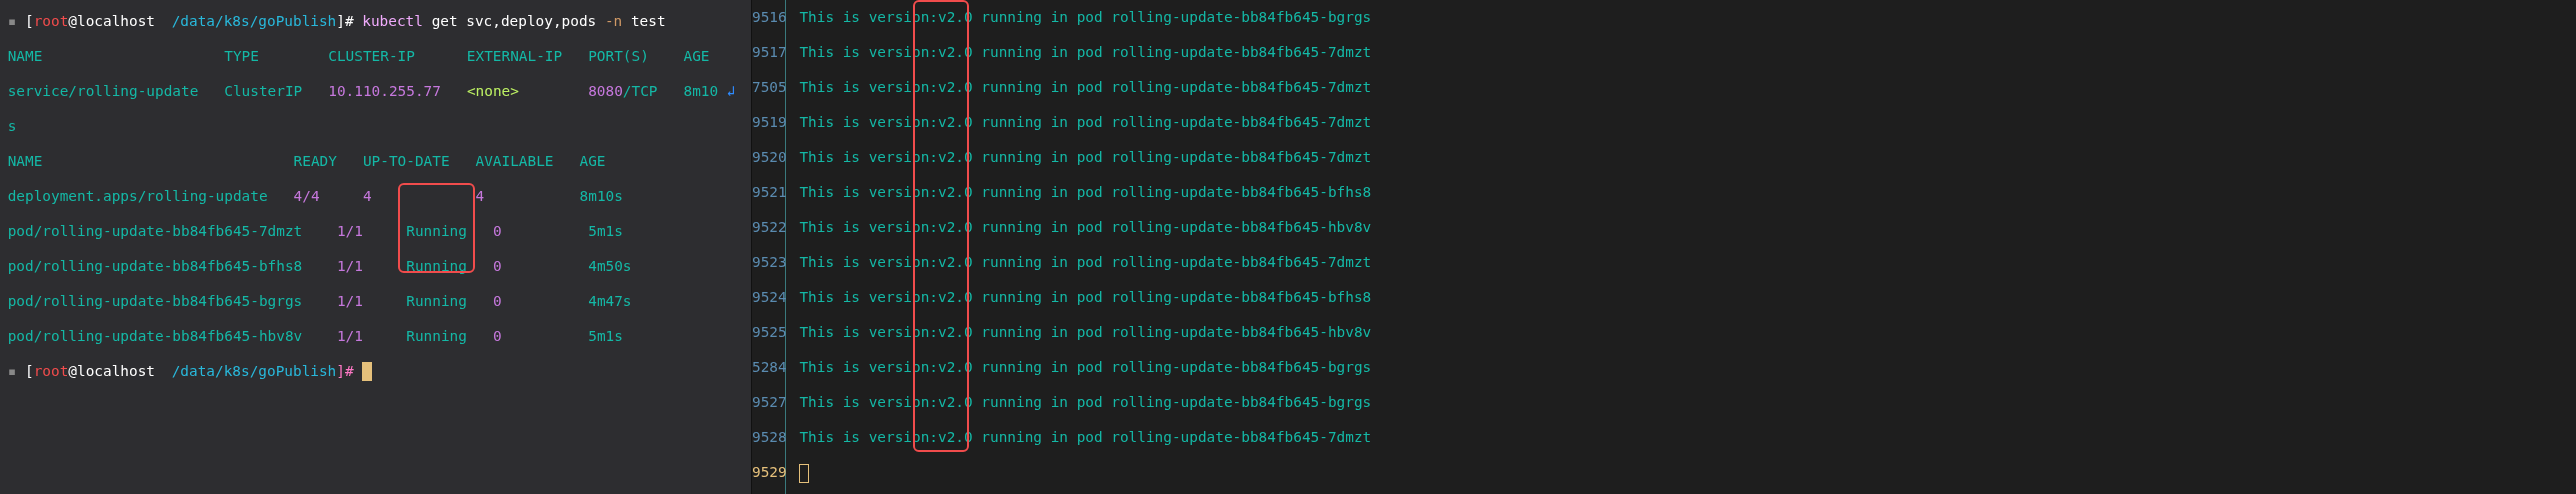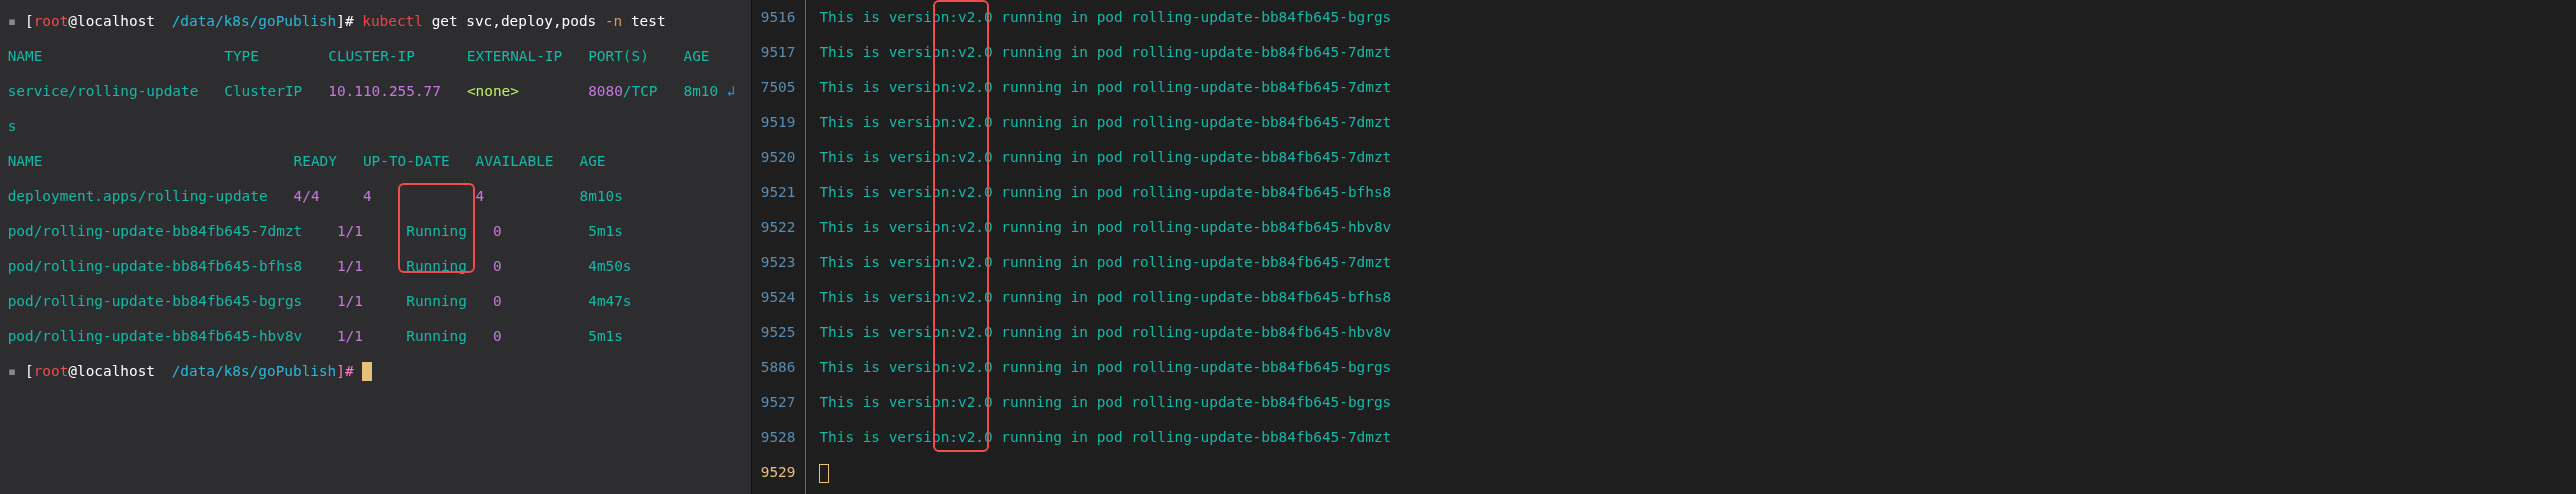--- a/index.html
+++ b/index.html
@@ -19,40 +19,40 @@
     padding: 3.8px 7.7px;
     position: relative;
     border-right: 1.9px solid #111;
   }
   .right-pane {
     flex: 1;
     background: #1e1e1e;
     display: flex;
   }
   .gutter {
-    width: 54px;
+    width: 34px;
     background: #1e1e1e;
     text-align: right;
     padding-right: 9.6px;
     border-right: 1.9px solid #3a7a7e;
     line-height: 35px;
     color: #5a8bb0;
   }
   .log-body {
     flex: 1;
     padding-left: 13.4px;
     line-height: 35px;
     color: #d4d4d4;
     position: relative;
   }
   .line { white-space: pre; line-height: 35px; }
   .prompt-line { white-space: pre; }
   .red { color: #f14c4c; }
   .cyan { color: #29b8db; margin-left: 8px; }
-  .yellow { color: #ef4444; }
+  .yellow { color: #f0abfc; }
   .purple { color: #c678dd; }
   .green { color: #bef264; }
   .orange { color: #d19a66; }
   .white { color: #14b8a6; }
   .hostwhite { color: #ffffff; }
   .magenta { color: #ff79c6; }
   .gray { color: #888; }
   .cursor {
     display: inline-block;
     width: 9.6px;
@@ -113,21 +113,21 @@
       <span class="lineno">9516</span>
       <span class="lineno">9517</span>
       <span class="lineno">7505</span>
       <span class="lineno">9519</span>
       <span class="lineno">9520</span>
       <span class="lineno">9521</span>
       <span class="lineno">9522</span>
       <span class="lineno">9523</span>
       <span class="lineno">9524</span>
       <span class="lineno">9525</span>
-      <span class="lineno">5886</span>
+      <span class="lineno">5284</span>
       <span class="lineno">9527</span>
       <span class="lineno">9528</span>
       <span class="lineno last">9529</span>
     </div>
   <div class="log-body" id="logbody">
     <div class="highlight-box box-version"></div>
   <div class="line white">This is version:v2.0 running in pod rolling-update-bb84fb645-bgrgs</div>
       <div class="line white">This is version:v2.0 running in pod rolling-update-bb84fb645-7dmzt</div>
       <div class="line white">This is version:v2.0 running in pod rolling-update-bb84fb645-7dmzt</div>
       <div class="line white">This is version:v2.0 running in pod rolling-update-bb84fb645-7dmzt</div>

